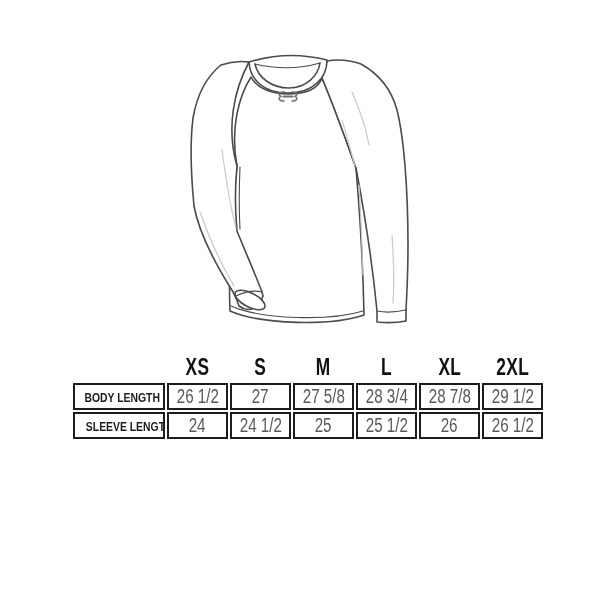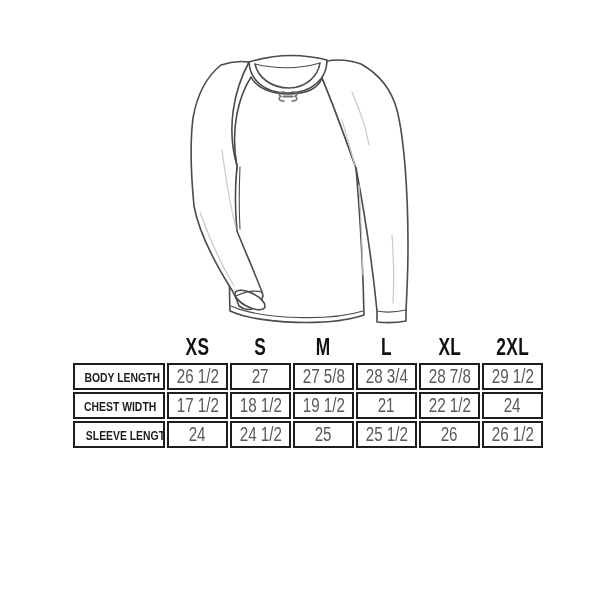--- a/index.html
+++ b/index.html
@@ -1,21 +1,21 @@
 <!DOCTYPE html>
 <html><head>
 <meta charset="utf-8">
 <style>
   html,body{margin:0;padding:0;background:#ffffff;}
   body{width:600px;height:600px;overflow:hidden;font-family:"Liberation Sans",sans-serif;}
   .canvas{position:relative;width:600px;height:600px;background:#ffffff;}
 
   .shirt-svg{position:absolute;left:0;top:0;width:600px;height:600px;}
 
-  .chart-wrap{position:absolute;left:71px;top:328px;width:470px;}
+  .chart-wrap{position:absolute;left:71px;top:348px;width:470px;}
   table.size-table{border-collapse:separate;border-spacing:2px;width:100%;table-layout:fixed;}
   table.size-table th,table.size-table td{padding:0;text-align:center;box-sizing:border-box;overflow:hidden;}
   thead th{border:none;height:31px;vertical-align:bottom;padding-bottom:2px;}
   tbody td{border:2px solid #1d1d1d;height:16px;background:#ffffff;vertical-align:middle;}
   .cond{display:inline-block;transform-origin:50% 50%;white-space:nowrap;}
   .hdr{font-weight:bold;font-size:24px;color:#111111;transform:scaleX(0.72);letter-spacing:0.5px;}
   .lbl{font-weight:bold;font-size:13px;color:#1d1d1d;transform:scaleX(0.8);}
   .val{font-size:20px;font-weight:400;color:#58595b;transform:scaleX(0.76);}
 </style>
 </head>
@@ -92,29 +92,20 @@
         <tr>
           <td><span class="cond lbl">BODY LENGTH</span></td>
           <td><span class="cond val">26 1/2</span></td>
           <td><span class="cond val">27</span></td>
           <td><span class="cond val">27 5/8</span></td>
           <td><span class="cond val">28 3/4</span></td>
           <td><span class="cond val">28 7/8</span></td>
           <td><span class="cond val">29 1/2</span></td>
         </tr>
         <tr>
-          <td><span class="cond lbl">CHEST WIDTH</span></td>
-          <td><span class="cond val">17 1/2</span></td>
-          <td><span class="cond val">18 1/2</span></td>
-          <td><span class="cond val">19 1/2</span></td>
-          <td><span class="cond val">21</span></td>
-          <td><span class="cond val">22 1/2</span></td>
-          <td><span class="cond val">24</span></td>
-        </tr>
-        <tr>
           <td><span class="cond lbl">SLEEVE LENGTH</span></td>
           <td><span class="cond val">24</span></td>
           <td><span class="cond val">24 1/2</span></td>
           <td><span class="cond val">25</span></td>
           <td><span class="cond val">25 1/2</span></td>
           <td><span class="cond val">26</span></td>
           <td><span class="cond val">26 1/2</span></td>
         </tr>
       </tbody>
     </table>

